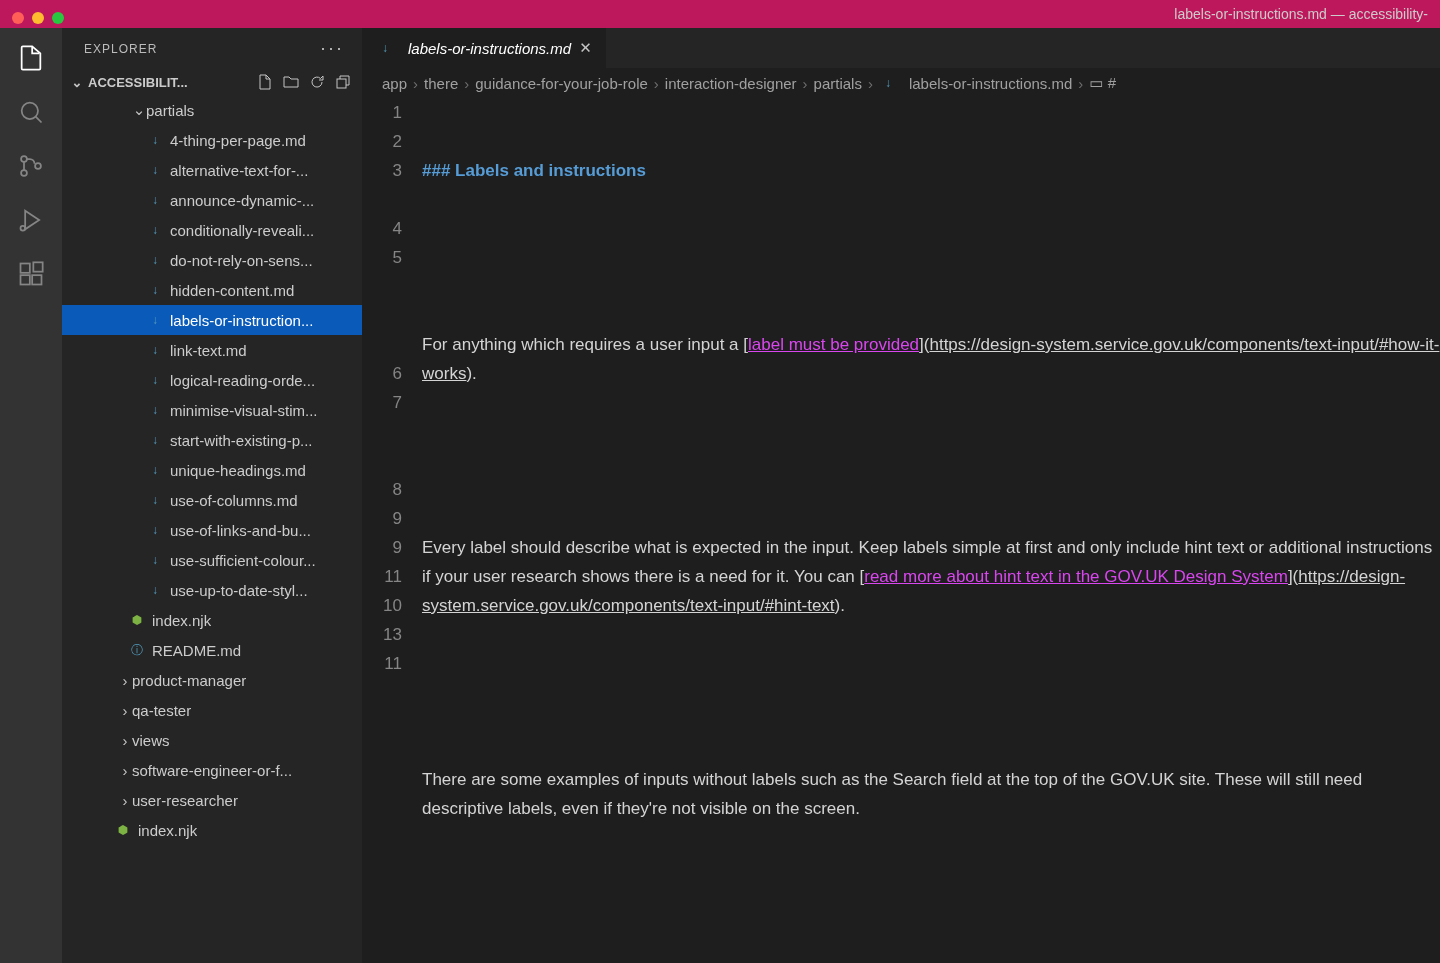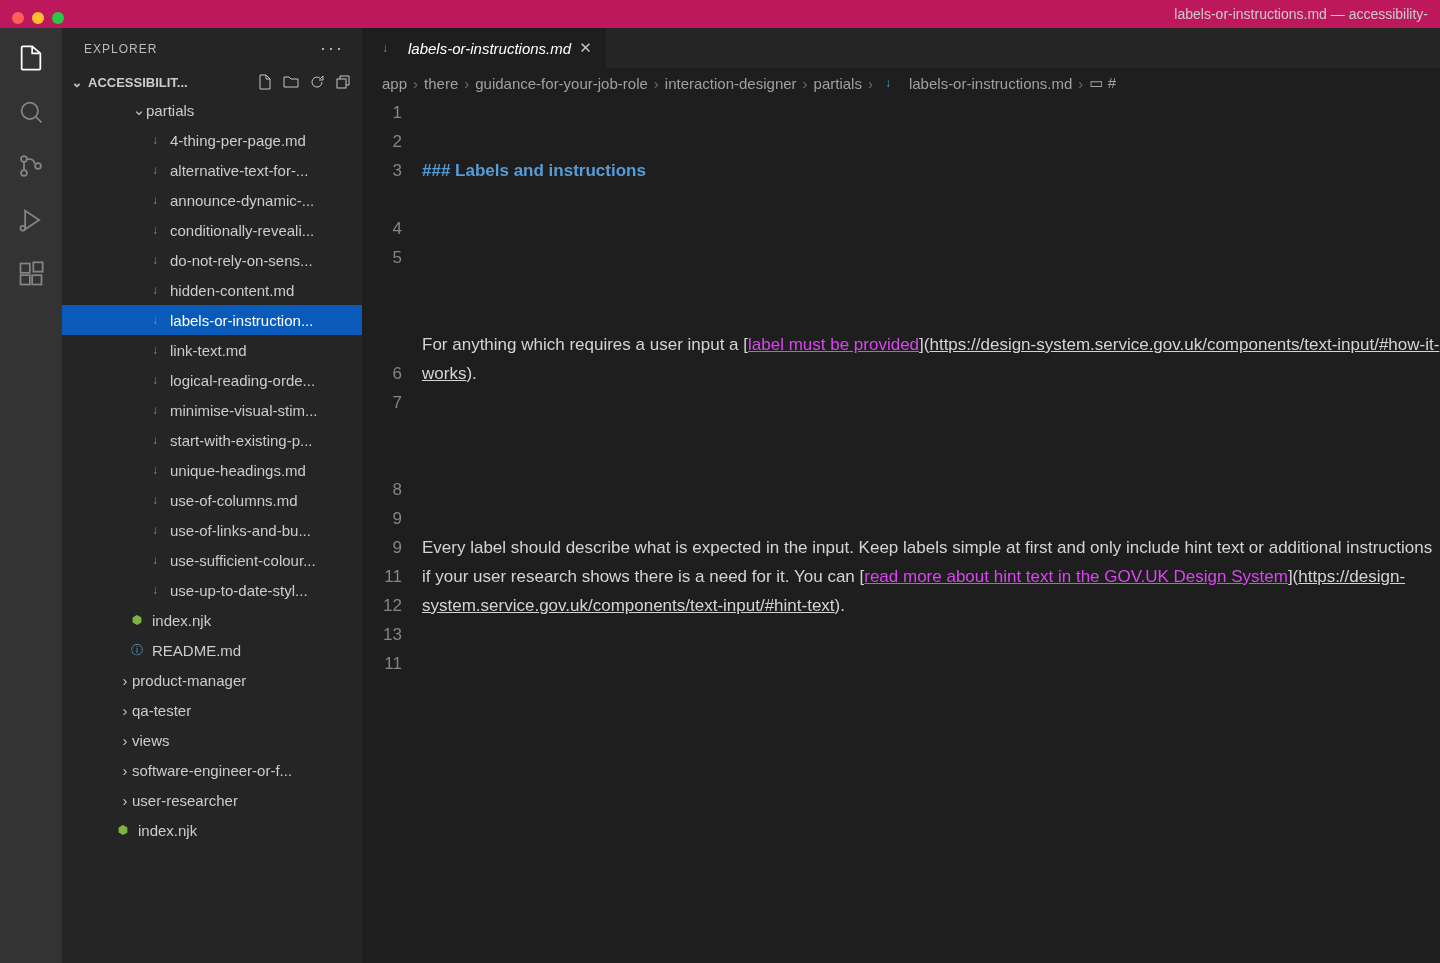--- a/index.html
+++ b/index.html
@@ -474,31 +474,32 @@
           <div class="ln wrap">.</div>
           <div class="ln wrap">.</div>
           <div class="ln">6</div>
           <div class="ln">7</div>
           <div class="ln wrap">.</div>
           <div class="ln wrap">.</div>
           <div class="ln">8</div>
           <div class="ln">9</div>
           <div class="ln">9</div>
           <div class="ln">11</div>
-          <div class="ln">12</div>
+          <div class="ln">10</div>
           <div class="ln">13</div>
           <div class="ln">11</div>
         </div>
       <div class="code">
         <div class="code-line"><span class="tok-heading">### Labels and instructions</span></div>
         <div class="code-line"></div>
         <div class="code-line"><span class="tok-text">For anything which requires a user input a [</span><span class="tok-link-text">label must be provided</span><span class="tok-bracket">](</span><span class="tok-link-url">https://design-system.service.gov.uk/components/text-input/#how-it-works</span><span class="tok-bracket">).</span></div>
         <div class="code-line"></div>
         <div class="code-line"><span class="tok-text">Every label should describe what is expected in the input. Keep labels simple at first and only include hint text or additional instructions if your user research shows there is a need for it. You can [</span><span class="tok-link-text">read more about hint text in the GOV.UK Design System</span><span class="tok-bracket">](</span><span class="tok-link-url">https://design-system.service.gov.uk/components/text-input/#hint-text</span><span class="tok-bracket">).</span></div>
         <div class="code-line"></div>
+        <div class="code-line"><span class="tok-text">There are some examples of inputs without labels such as the Search field at the top of the GOV.UK site. These will still need descriptive labels, even if they're not visible on the screen.</span></div>
         <div class="code-line"></div>
         
         
         
         
         
         
       </div>
     </div>
   </div>

